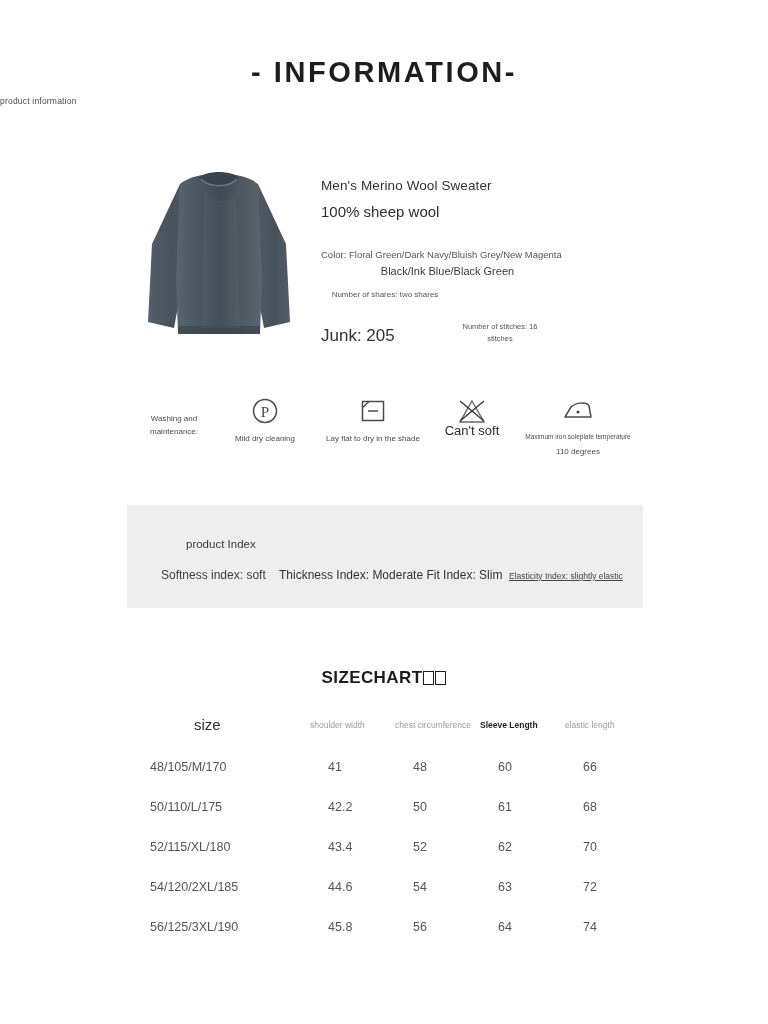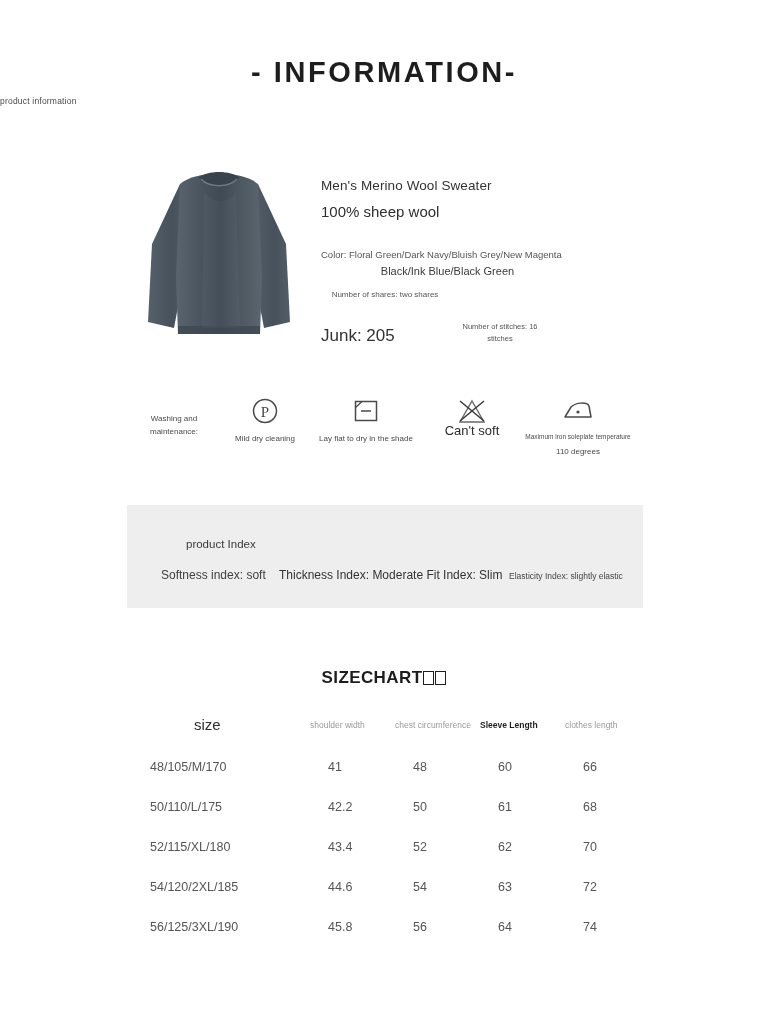--- a/index.html
+++ b/index.html
@@ -76,38 +76,38 @@
   .care-item { position: absolute; text-align: center; }
   .care-ico { display: block; margin: 0 auto; }
   .care-cap {
     display: block; font-size: 8px; color: #4a4a4a;
     line-height: 12px; margin-top: 3px;
   }
   .care-cap.big { font-size: 13px; color: #2b2b2b; margin-top: -7px; }
   .care-cap.tiny { font-size: 6.5px; }
 
   #care-dry   { left: 223px; top: 396px; width: 84px; }
-  #care-flat  { left: 306px; top: 396px; width: 120px; }
+  #care-flat  { left: 313px; top: 396px; width: 120px; }
   #care-bleach{ left: 430px; top: 396px; width: 84px; }
   #care-iron  { left: 523px; top: 396px; width: 110px; }
 
   
   .band {
     position: absolute; left: 127px; top: 505px;
     width: 516px; height: 103px;
     background: #eeeeee;
   }
   .band-title {
     position: absolute; left: 186px; top: 538px;
     font-size: 11.5px; color: #3a3a3a;
   }
   .band-row { position: absolute; top: 568px; }
   #idx-soft  { left: 161px; font-size: 12px; color: #404040; }
   #idx-thick { left: 279px; font-size: 12px; color: #333; }
-  #idx-elas  { left: 509px; font-size: 8.5px; color: #444; top: 571px; }
+  #idx-elas  { left: 509px; font-size: 8.5px; color: #444; top: 571px; text-decoration: underline; }
 
   
   .sc-title {
     position: absolute; left: 0; top: 668px; width: 768px;
     text-align: center;
     font-size: 17px; font-weight: bold; color: #1d1d1d;
     letter-spacing: .4px;
   }
   .tofu {
     display: inline-block;
@@ -240,21 +240,21 @@
     <span>SIZECHART</span><span class="tofu"></span><span class="tofu"></span>
   </div>
 
   <table class="sizes">
     <thead>
       <tr>
         <th class="h-size">size</th>
         <th class="h-col">shoulder width</th>
         <th class="h-col">chest circumference</th>
         <th class="h-col hl">Sleeve Length</th>
-        <th class="h-col">clothes length</th>
+        <th class="h-col">elastic length</th>
       </tr>
     </thead>
     <tbody>
         <tr>
           <td class="c-size">48/105/M/170</td>
           <td class="c-val">41</td>
           <td class="c-val">48</td>
           <td class="c-val">60</td>
           <td class="c-val">66</td>
         </tr>

